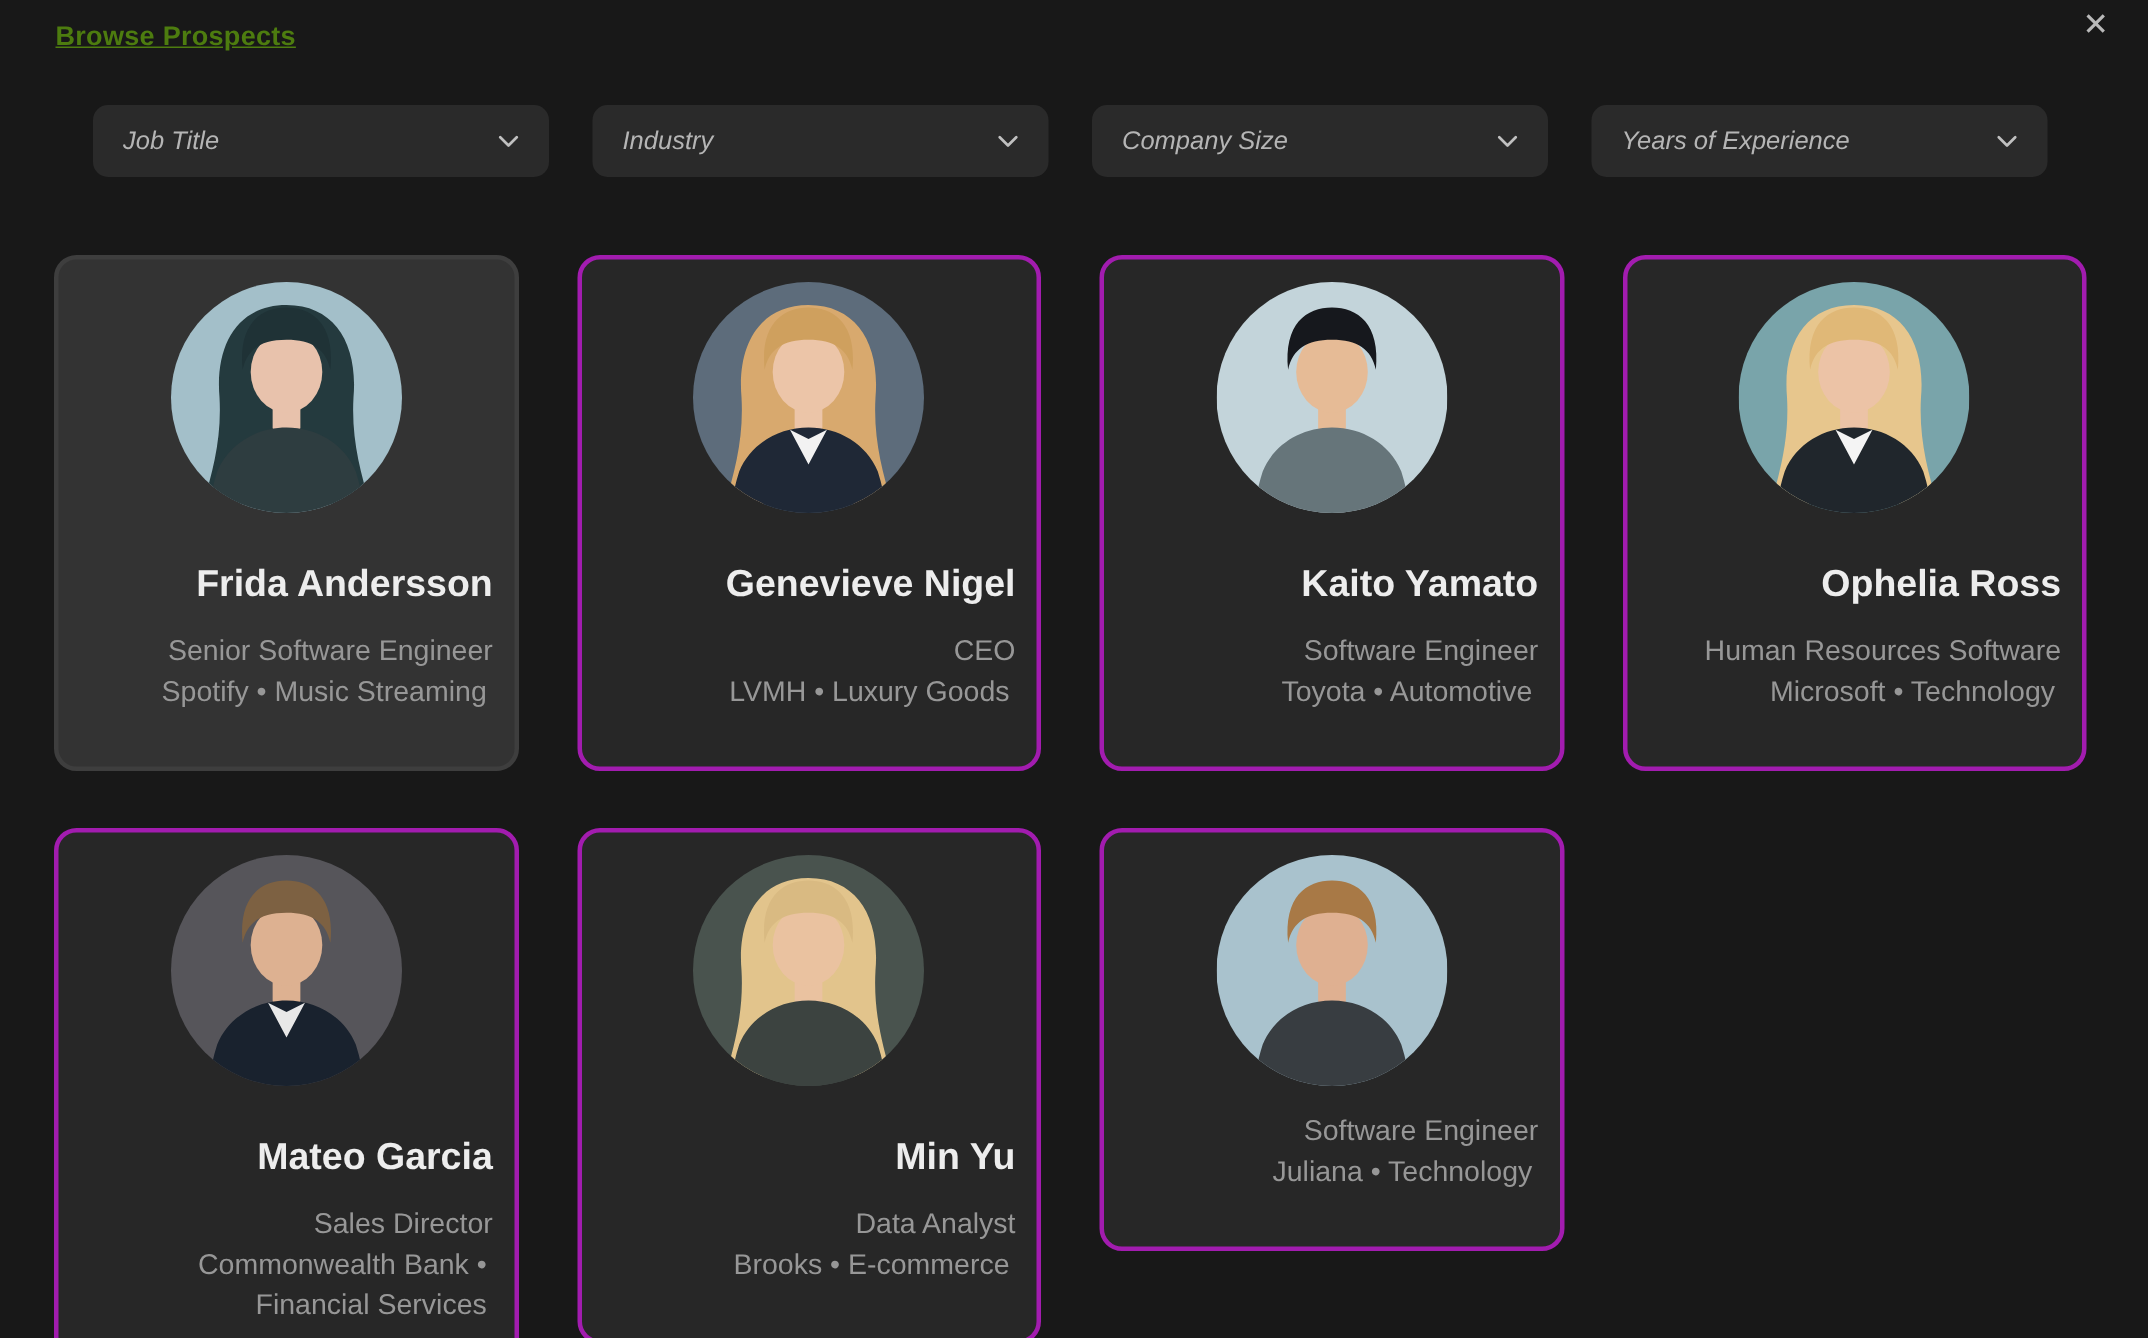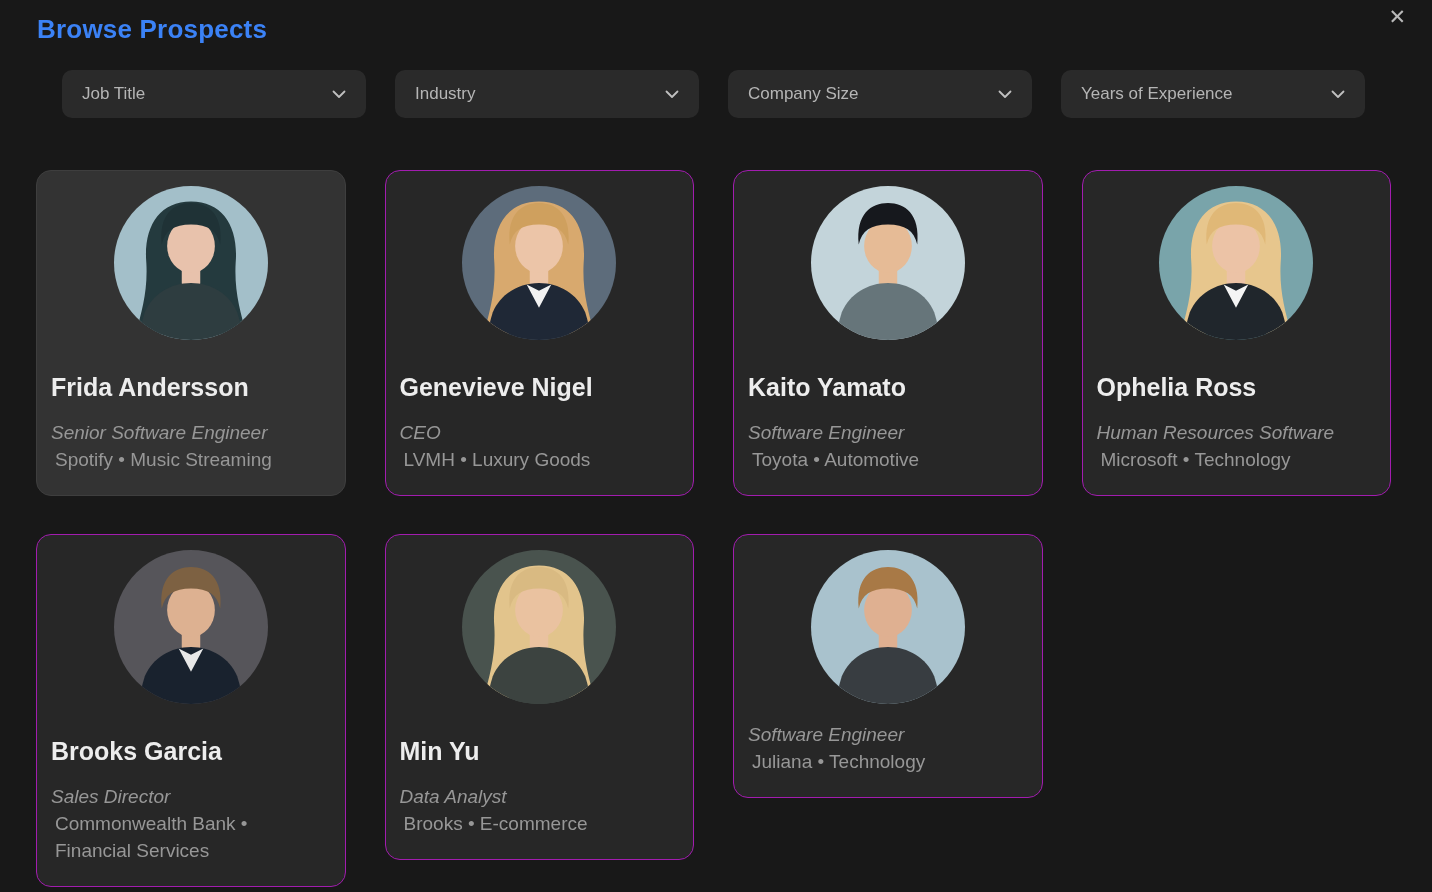--- a/index.html
+++ b/index.html
@@ -7,77 +7,78 @@
     width: 1432px; height: 892px;
     overflow: hidden;
     background: #181818;
     font-family: "Liberation Sans", "DejaVu Sans", sans-serif;
   }
   .panel { position: relative; width: 1432px; height: 892px; }
 
   
   .page-title {
     position: absolute; left: 37px; top: 14px;
-    font-size: 26px; font-weight: bold; color: #3b82f6;
+    font-size: 18px; font-weight: bold; color: #4d7c0f;
     letter-spacing: 0.2px;
+    text-decoration: underline;
   }
   .close-btn {
     position: absolute; right: 22px; top: 2px;
     background: none; border: none; cursor: pointer;
     color: #b9b9b9; font-size: 21px; line-height: 1;
     padding: 4px; font-family: inherit;
   }
 
   
   .filters {
     position: absolute; left: 62px; top: 70px;
     display: flex; gap: 29px;
   }
   .filter {
     width: 304px; height: 48px;
     background: #2a2a2a; border: none; border-radius: 10px;
     display: flex; align-items: center; justify-content: space-between;
-    padding: 0 20px; cursor: pointer; font-family: inherit;
+    padding: 0 20px; cursor: pointer; font-family: inherit; font-style: italic;
   }
   .filter-label { color: #b5b5b5; font-size: 17px; }
   .chevron { display: flex; align-items: center; }
   .chevron svg { display: block; }
 
   
   .grid {
     position: absolute; left: 36px; top: 170px; right: 41px;
     display: grid; grid-template-columns: repeat(4, 1fr);
     column-gap: 39px; row-gap: 38px;
     align-items: start;
   }
   .card {
     background: #272727;
-    border: 1px solid #a21caf;
+    border: 3px solid #a21caf;
     border-radius: 15px;
-    padding: 15px 14px 22px 14px;
-    text-align: left;
+    padding: 15px 14px 36px 14px;
+    text-align: right;
     cursor: pointer;
   }
   .card--hover, .card:hover { background: #333333; border-color: #3e3e3e; }
 
   .avatar {
     width: 154px; height: 154px;
     border-radius: 50%; overflow: hidden;
     margin: 0 auto;
   }
   .avatar svg { display: block; width: 100%; height: 100%; }
 
   .prospect-name {
     margin-top: 32px;
     color: #ededed; font-size: 25px; font-weight: bold;
     line-height: 30px;
   }
   .prospect-role {
     margin-top: 17px;
-    color: #979797; font-size: 19px; line-height: 27px; font-style: italic;
+    color: #979797; font-size: 19px; line-height: 27px;
   }
   .prospect-company {
     color: #979797; font-size: 19px; line-height: 27px;
     padding: 0 4px;
   }
 </style>
 </head>
 <body>
 
 <div class="panel">
@@ -195,21 +196,21 @@
         <svg viewBox="0 0 100 100">
           <rect width="100" height="100" fill="#56555a"></rect>
           <path d="M50,10 C29,10 19,27 21,50 C22,68 18,82 14,96 L86,96 C82,82 78,68 79,50 C81,27 71,10 50,10 Z" fill="none"></path>
           <rect x="44" y="47" width="12" height="20" rx="4" fill="#ddb191"></rect>
           <path d="M50,63 C37,63 25,70 20,82 C18,88 17,94 16,100 L84,100 C83,94 82,88 80,82 C75,70 63,63 50,63 Z" fill="#19222e"></path>
           <path d="M42,64 L50,79 L58,64 L50,68 Z" fill="#e8e8e8"></path>
           <ellipse cx="50" cy="39" rx="15.5" ry="17.5" fill="#ddb191"></ellipse>
           <path d="M31,38 C29,18 39,11 50,11 C61,11 71,18 69,38 C67,29 61,25 50,25 C39,25 33,29 31,38 Z" fill="#7d6142"></path>
         </svg>
       </div>
-      <div class="prospect-name">Brooks Garcia</div>
+      <div class="prospect-name">Mateo Garcia</div>
       <div class="prospect-role">Sales Director</div>
       <div class="prospect-company">Commonwealth Bank • Financial Services</div>
     </div>
 
     <div class="card">
       <div class="avatar">
         <svg viewBox="0 0 100 100">
           <rect width="100" height="100" fill="#49534e"></rect>
           <path d="M50,10 C29,10 19,27 21,50 C22,68 18,82 14,96 L86,96 C82,82 78,68 79,50 C81,27 71,10 50,10 Z" fill="#e2c48c"></path>
           <rect x="44" y="47" width="12" height="20" rx="4" fill="#eac2a0"></rect>

